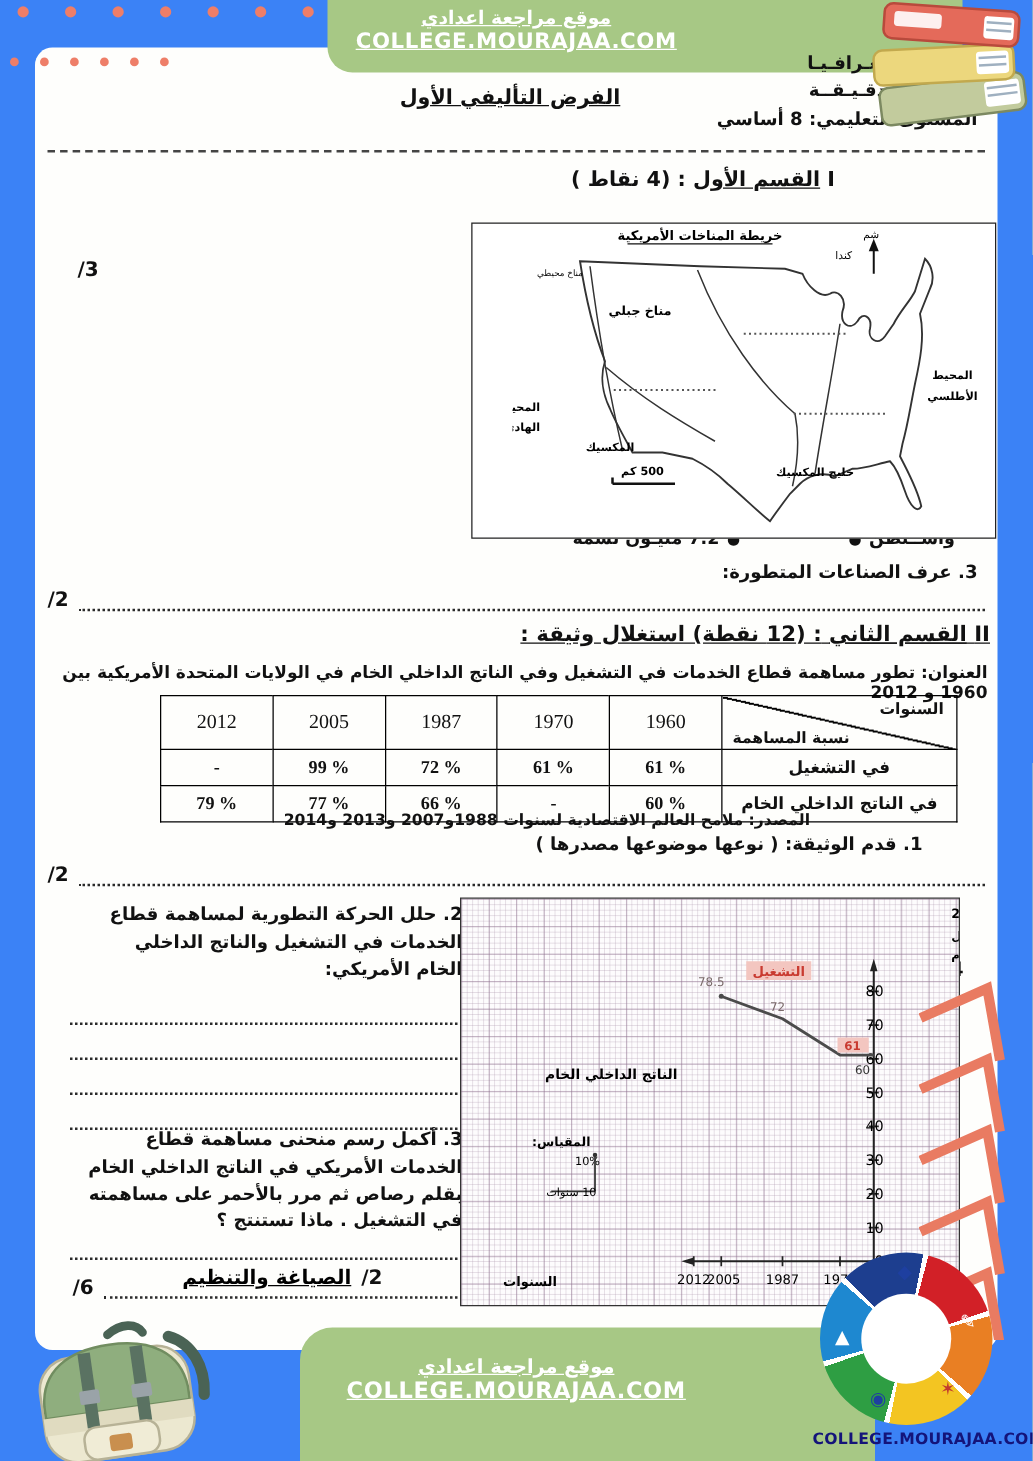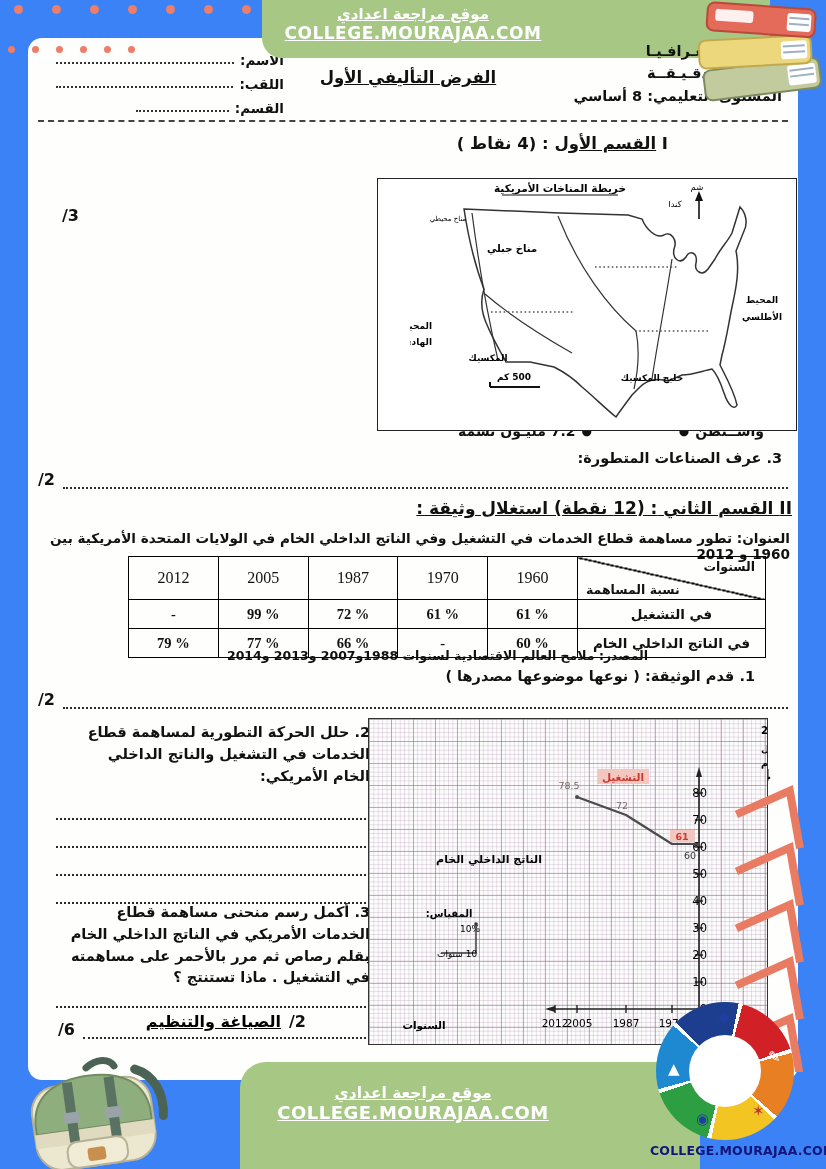--- a/index.html
+++ b/index.html
@@ -126,34 +126,20 @@
 
   <div class="paper">
 
     <div class="meta">
       <div>المادة: الجـغـرافـيـا</div>
       <div>المدّة: 60 دقـيـقــة</div>
       <div>المستوى التعليمي: 8 أساسي</div>
     </div>
     <div class="exam-title">الفرض التأليفي الأول</div>
 
-    <div class="student">
-      <div class="row">
-        <span class="lbl">الاسم:</span>
-        <span class="fill"></span>
-      </div>
-      <div class="row">
-        <span class="lbl">اللقب:</span>
-        <span class="fill"></span>
-      </div>
-      <div class="row" style="width:150px">
-        <span class="lbl">القسم:</span>
-        <span class="fill"></span>
-      </div>
-    </div>
 
     <div class="dash-sep"></div>
 
     <div class="sec-head" style="right:130px;top:96px;">
       <span>I</span>
       <span class="t">القسم الأول</span>
       <span>: (4 نقاط )</span>
     </div>
 
     <div class="qtext" style="position:absolute;right:36px;top:142px;width:302px;">1. سجـل على المـواقع على الخـريطة ما يناسب من أسماء هذه المناخات:</div>
@@ -283,21 +269,21 @@
         <td class="val">% 60</td>
         <td class="val">-</td>
         <td class="val">% 66</td>
         <td class="val">% 77</td>
         <td class="val">% 79</td>
       </tr>
     </tbody>
       </table>
     <div class="src">المصدر: ملامح العالم الاقتصادية لسنوات 1988و2007 و2013 و2014</div>
 
-    <div class="qtext" style="position:absolute;right:43px;top:628px;">1. قدم الوثيقة: ( نوعها موضوعها مصدرها )</div>
+    <div class="qtext" style="position:absolute;right:60px;top:628px;">1. قدم الوثيقة: ( نوعها موضوعها مصدرها )</div>
     <div class="dotrow" style="position:absolute;left:8px;right:10px;top:652px;">
       <div class="dots"></div>
       <span class="score">/2</span>
     </div>
 
     <div class="qtext" style="position:absolute;right:428px;top:684px;width:300px;">2. حلل الحركة التطورية لمساهمة قطاع الخدمات في التشغيل والناتج الداخلي الخام الأمريكي:</div>
     <div class="score" style="position:absolute;left:726px;top:728px;">/4</div>
     <div class="dotrow" style="position:absolute;right:428px;width:314px;top:766px;">
         <div class="dots"></div>
       </div>

